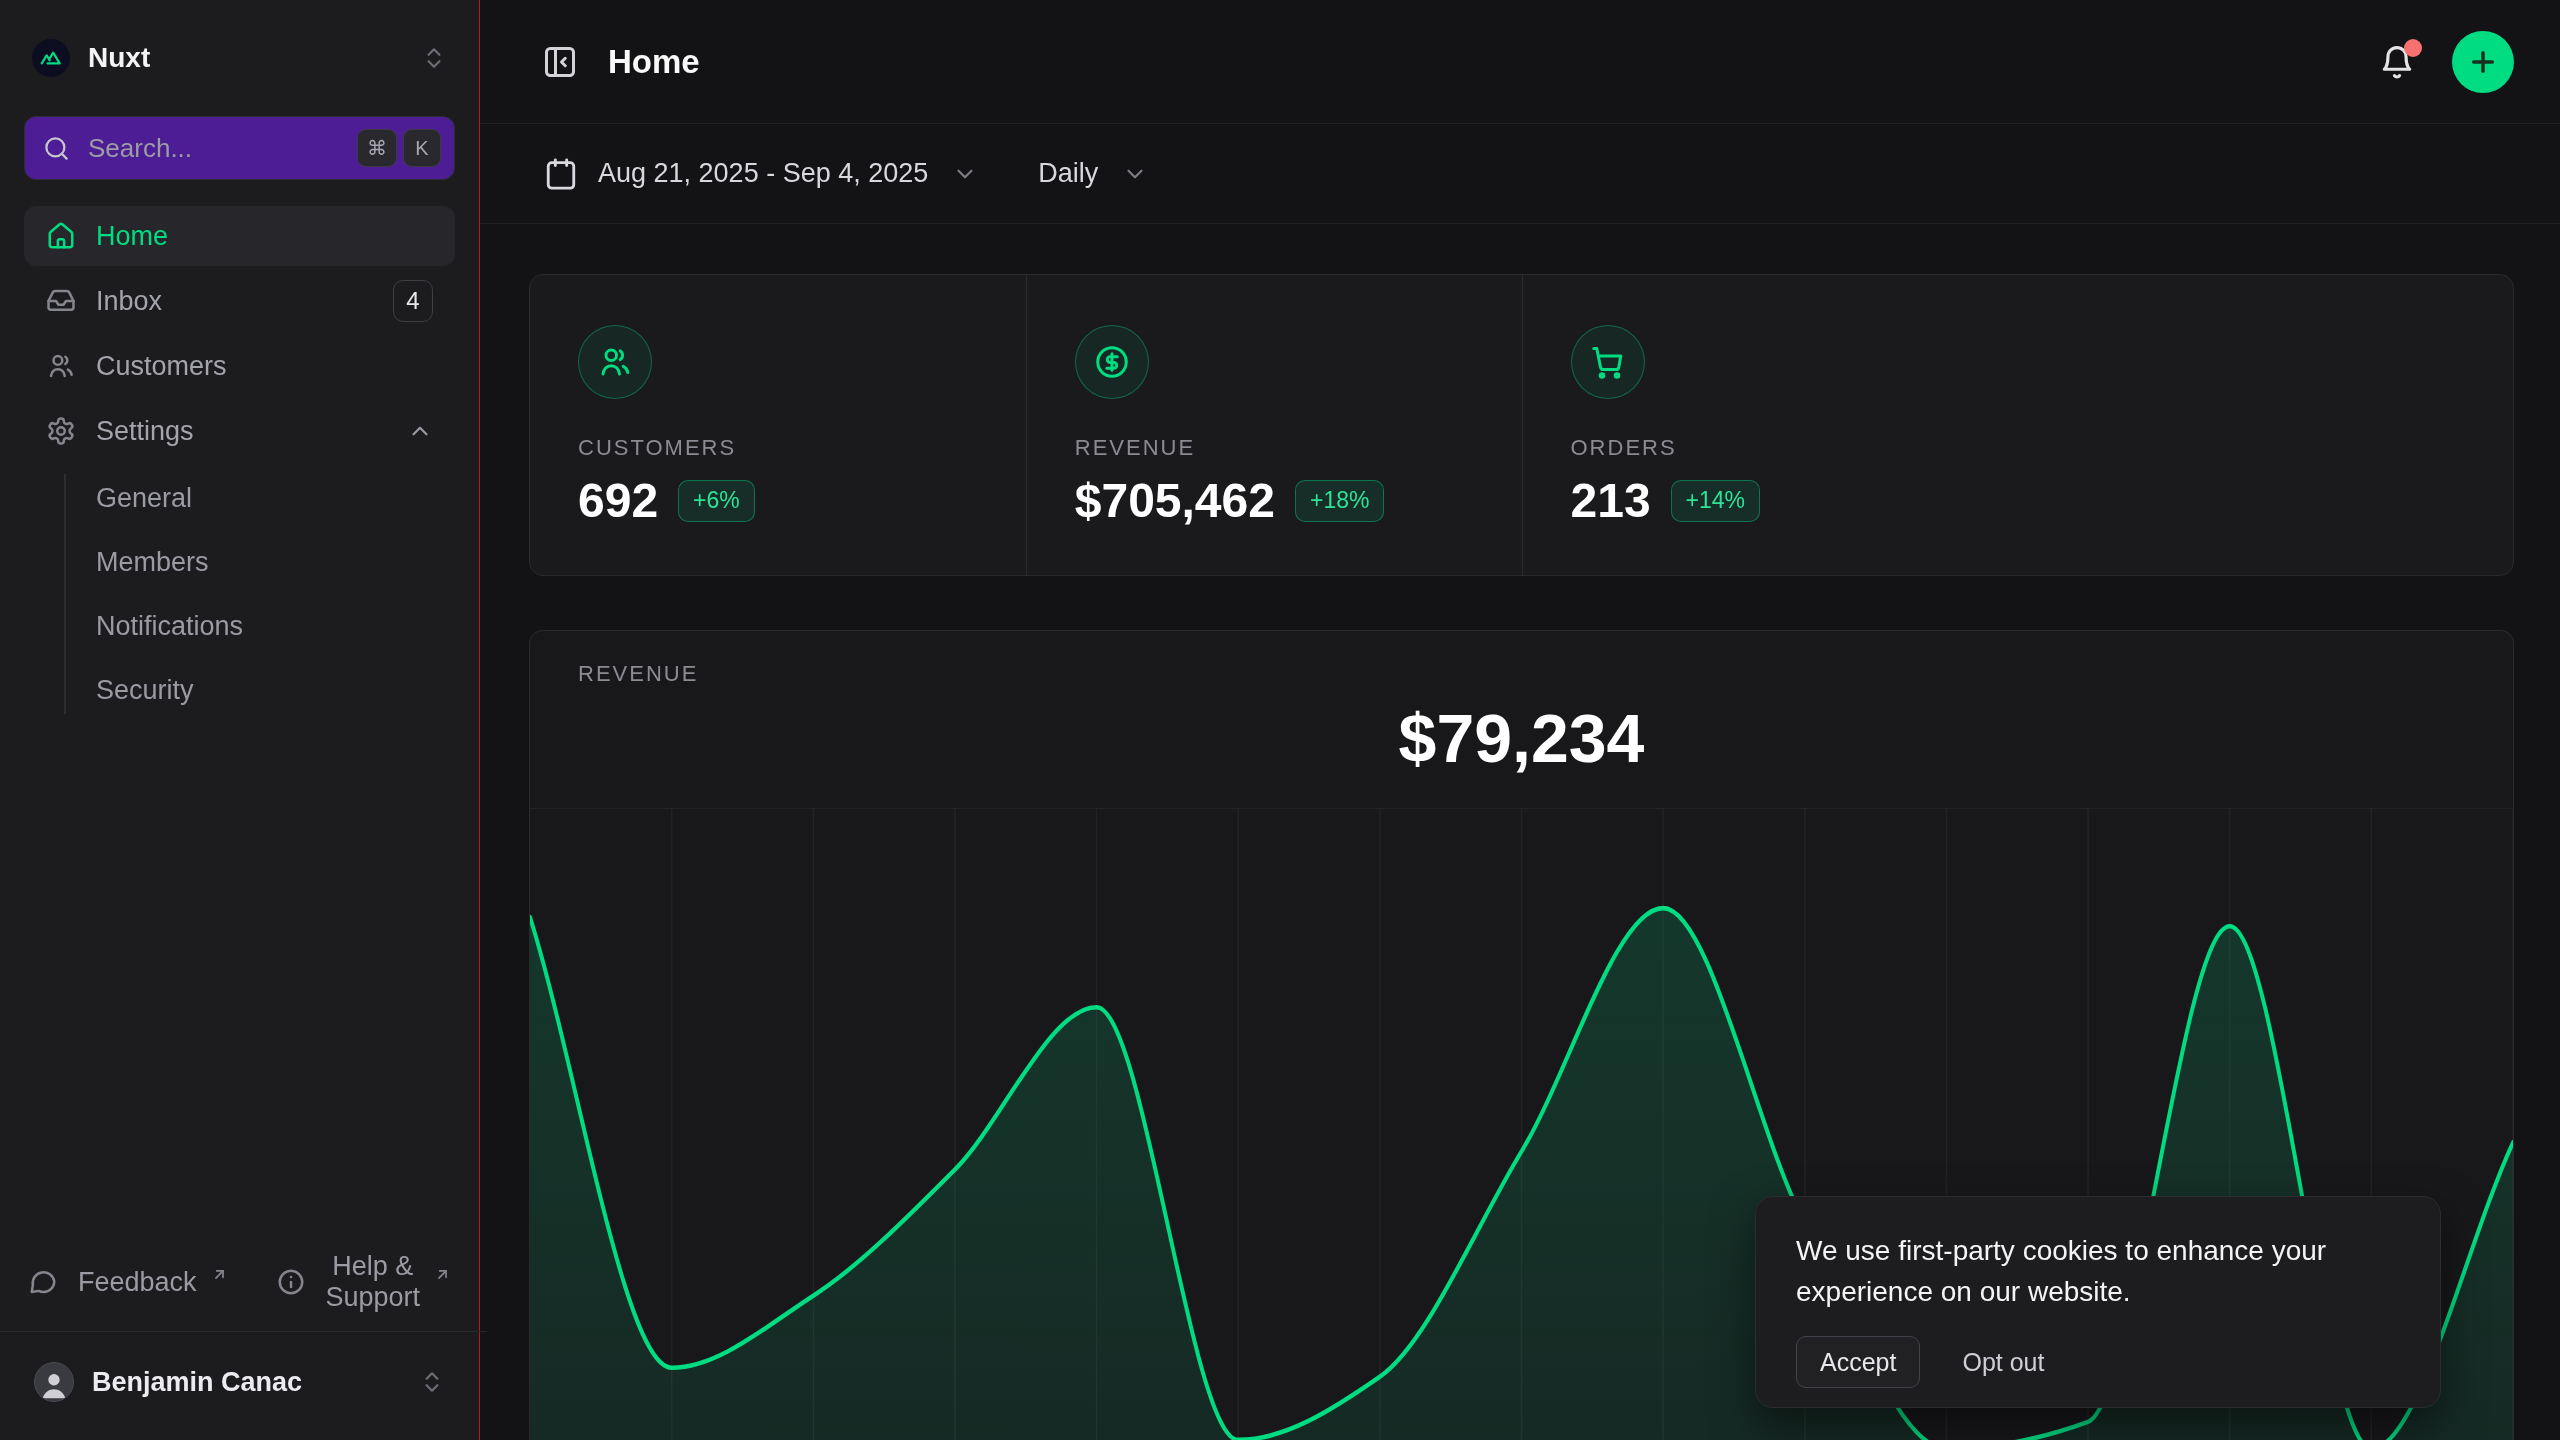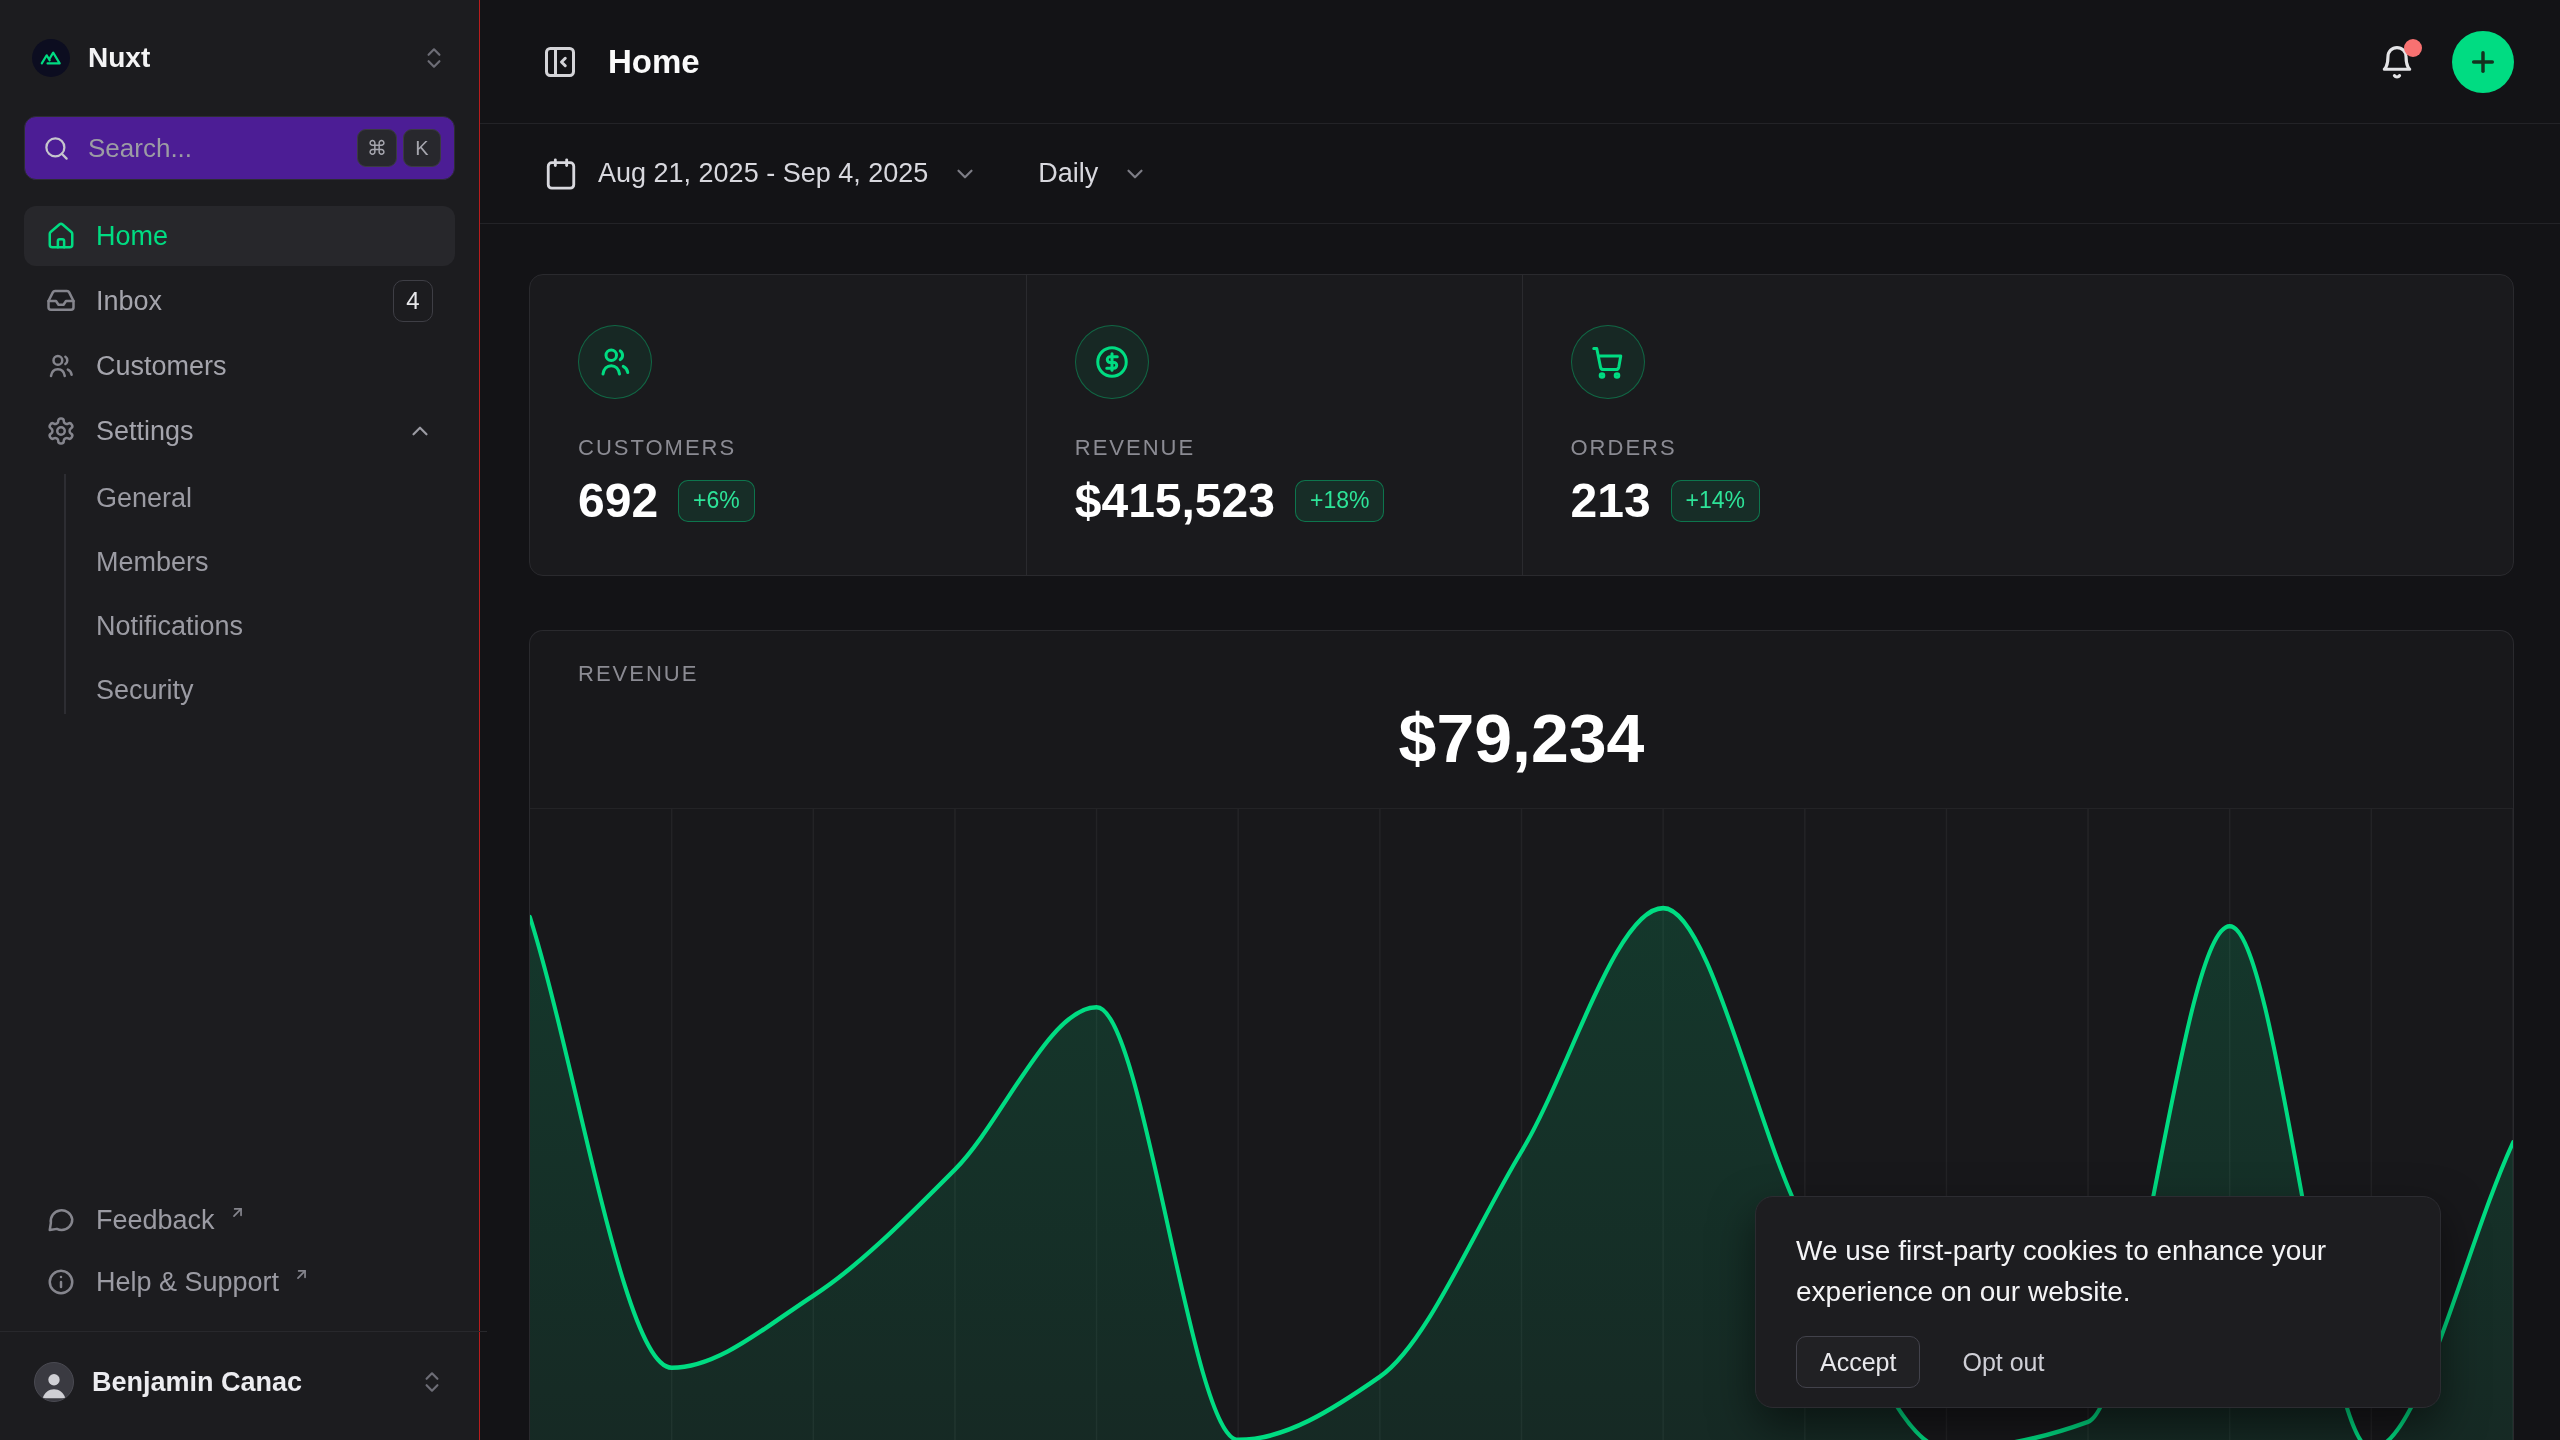--- a/index.html
+++ b/index.html
@@ -51,21 +51,21 @@
     margin-left:auto; min-width:40px; height:42px; padding:0 10px;
     border:1px solid #3e3e45; border-radius:10px;
     display:flex; align-items:center; justify-content:center;
     font-size:24px; color:#e7e7ea;
   }
   .nav-caret { margin-left:auto; color:#9b9ba3; }
   .sub { position:relative; display:flex; flex-direction:column; gap:4px; padding-left:72px; margin:2px 0 4px; }
   .sub::before { content:""; position:absolute; left:40px; top:6px; bottom:6px; width:2px; background:#2d2d32; }
   .sub-item { height:60px; display:flex; align-items:center; font-size:27px; color:#9b9ba3; width:100%; text-align:left; }
 
-  .sb-footer { margin-top:auto; display:flex; flex-direction:column; gap:4px;justify-content:center; }
+  .sb-footer { margin-top:auto; display:flex; flex-direction:row; gap:4px;justify-content:center; }
   .f-item { height:58px; display:flex; align-items:center; gap:20px; padding:0 22px; font-size:27px; color:#9b9ba3; width:100%; }
   .f-item .ic { color:#85858d; }
   .f-ext { color:#85858d; margin:-16px 0 0 -6px; }
   .sb-div { height:1px; background:#28282c; margin:20px -32px 0; }
   .user-row { margin-top:18px; height:64px; display:flex; align-items:center; gap:18px; padding:0 10px; border-radius:12px; width:100%; }
   .avatar { width:40px; height:40px; border-radius:50%; background:#3a3a41; border:1px solid #4a4a52; display:flex; align-items:flex-end; justify-content:center; overflow:hidden; }
   .user-name { font-size:27px; color:#ececf0; font-weight:700; }
 
   
   main { flex:1; display:flex; flex-direction:column; height:100%; min-width:0; }
@@ -346,21 +346,21 @@
         <div class="stat">
           <div class="stat-ic">
             <svg width="36" height="36" viewBox="0 0 24 24" fill="none" stroke="currentColor" stroke-width="2" stroke-linecap="round" stroke-linejoin="round">
               <circle cx="12" cy="12" r="9.5"></circle>
               <path d="M15.5 8.5h-4.75a1.9 1.9 0 1 0 0 3.8h2.5a1.9 1.9 0 1 1 0 3.8H8.5"></path>
               <path d="M12 17.5v-11"></path>
             </svg>
           </div>
           <div class="stat-label">REVENUE</div>
           <div class="stat-row">
-            <span class="stat-value">$415,523</span>
+            <span class="stat-value">$705,462</span>
             <span class="pill">+18%</span>
           </div>
         </div>
         <div class="stat">
           <div class="stat-ic">
             <svg width="36" height="36" viewBox="0 0 24 24" fill="none" stroke="currentColor" stroke-width="2" stroke-linecap="round" stroke-linejoin="round">
               <circle cx="8" cy="21" r="1.2"></circle>
               <circle cx="18" cy="21" r="1.2"></circle>
               <path d="M2.5 3h2l2.5 12.4a2 2 0 0 0 2 1.6h8.2a2 2 0 0 0 2-1.6L20.5 8H6"></path>
             </svg>

